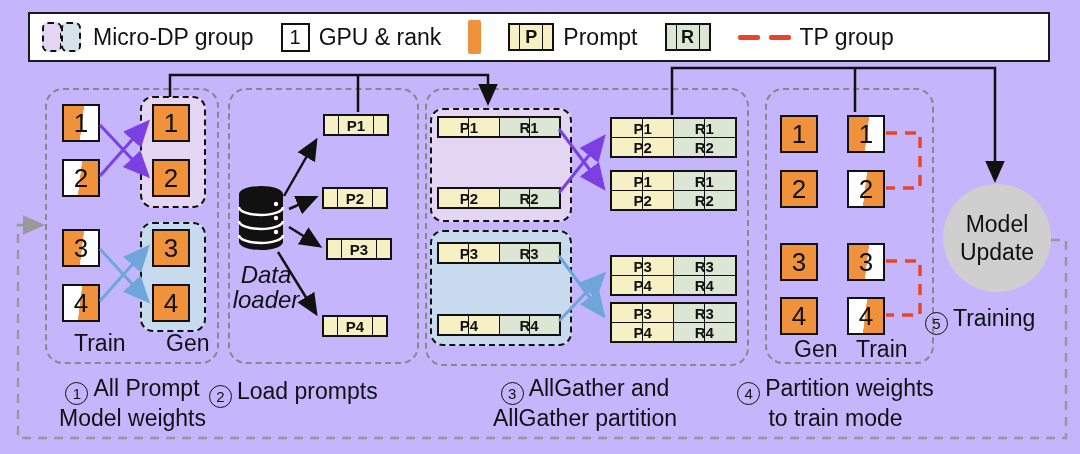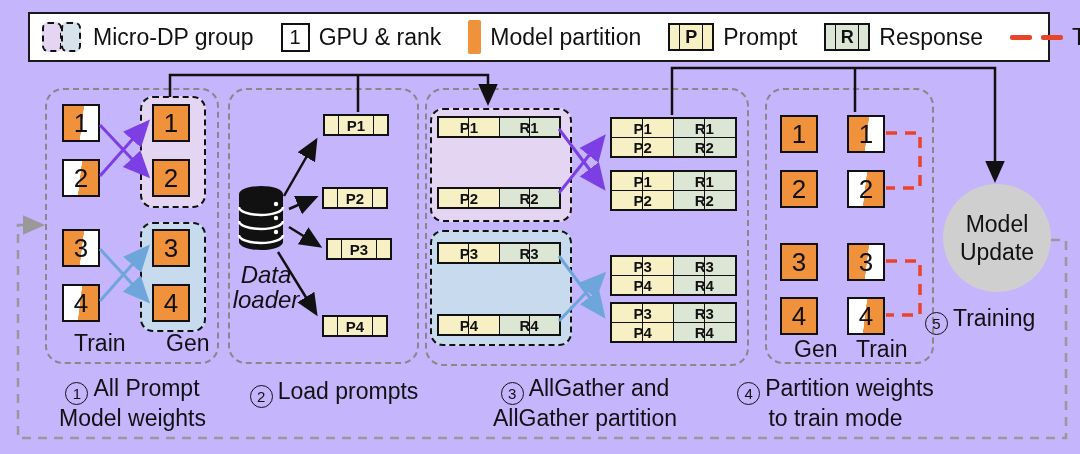--- a/index.html
+++ b/index.html
@@ -86,37 +86,35 @@
           <span class="mbox m2"></span>
       </span>
       <span>Micro-DP group</span>
     </div>
     <div class="litem">
       <span class="gpu-ico">1</span>
       <span>GPU &amp; rank</span>
     </div>
     <div class="litem">
       <span class="bar-ico"></span>
-      <span>Model partition</span>
     </div>
     <div class="litem">
       <span class="pr-ico yel">
         <span class="e"></span>
           <span class="m">P</span>
           <span class="e"></span>
       </span>
       <span>Prompt</span>
     </div>
     <div class="litem">
       <span class="pr-ico grn">
         <span class="e"></span>
           <span class="m">R</span>
           <span class="e"></span>
       </span>
-      <span>Response</span>
     </div>
     <div class="litem">
       <span class="tp-ico">
           <i></i>
           <i></i>
         </span>
       <span>TP group</span>
     </div>
   </div>
 
@@ -314,21 +312,21 @@
       <div>Update</div>
   </div>
   <div class="cap" style="left:925px;top:305px;width:130px;text-align:left;">
     <span class="num">5</span><span>Training</span>
   </div>
 
   <div class="cap" style="left:40px;top:375px;width:185px;">
     <div><span class="num">1</span><span>All Prompt</span></div>
     <div>Model weights</div>
   </div>
-  <div class="cap" style="left:234px;top:378px;width:200px;text-align:center;">
+  <div class="cap" style="left:209px;top:378px;width:200px;text-align:left;">
     <span class="num">2</span><span>Load prompts</span>
   </div>
   <div class="cap" style="left:455px;top:375px;width:260px;">
     <div><span class="num">3</span><span>AllGather and</span></div>
     <div>AllGather partition</div>
   </div>
   <div class="cap" style="left:728px;top:375px;width:215px;">
     <div><span class="num">4</span><span>Partition weights</span></div>
     <div>to train mode</div>
   </div>

